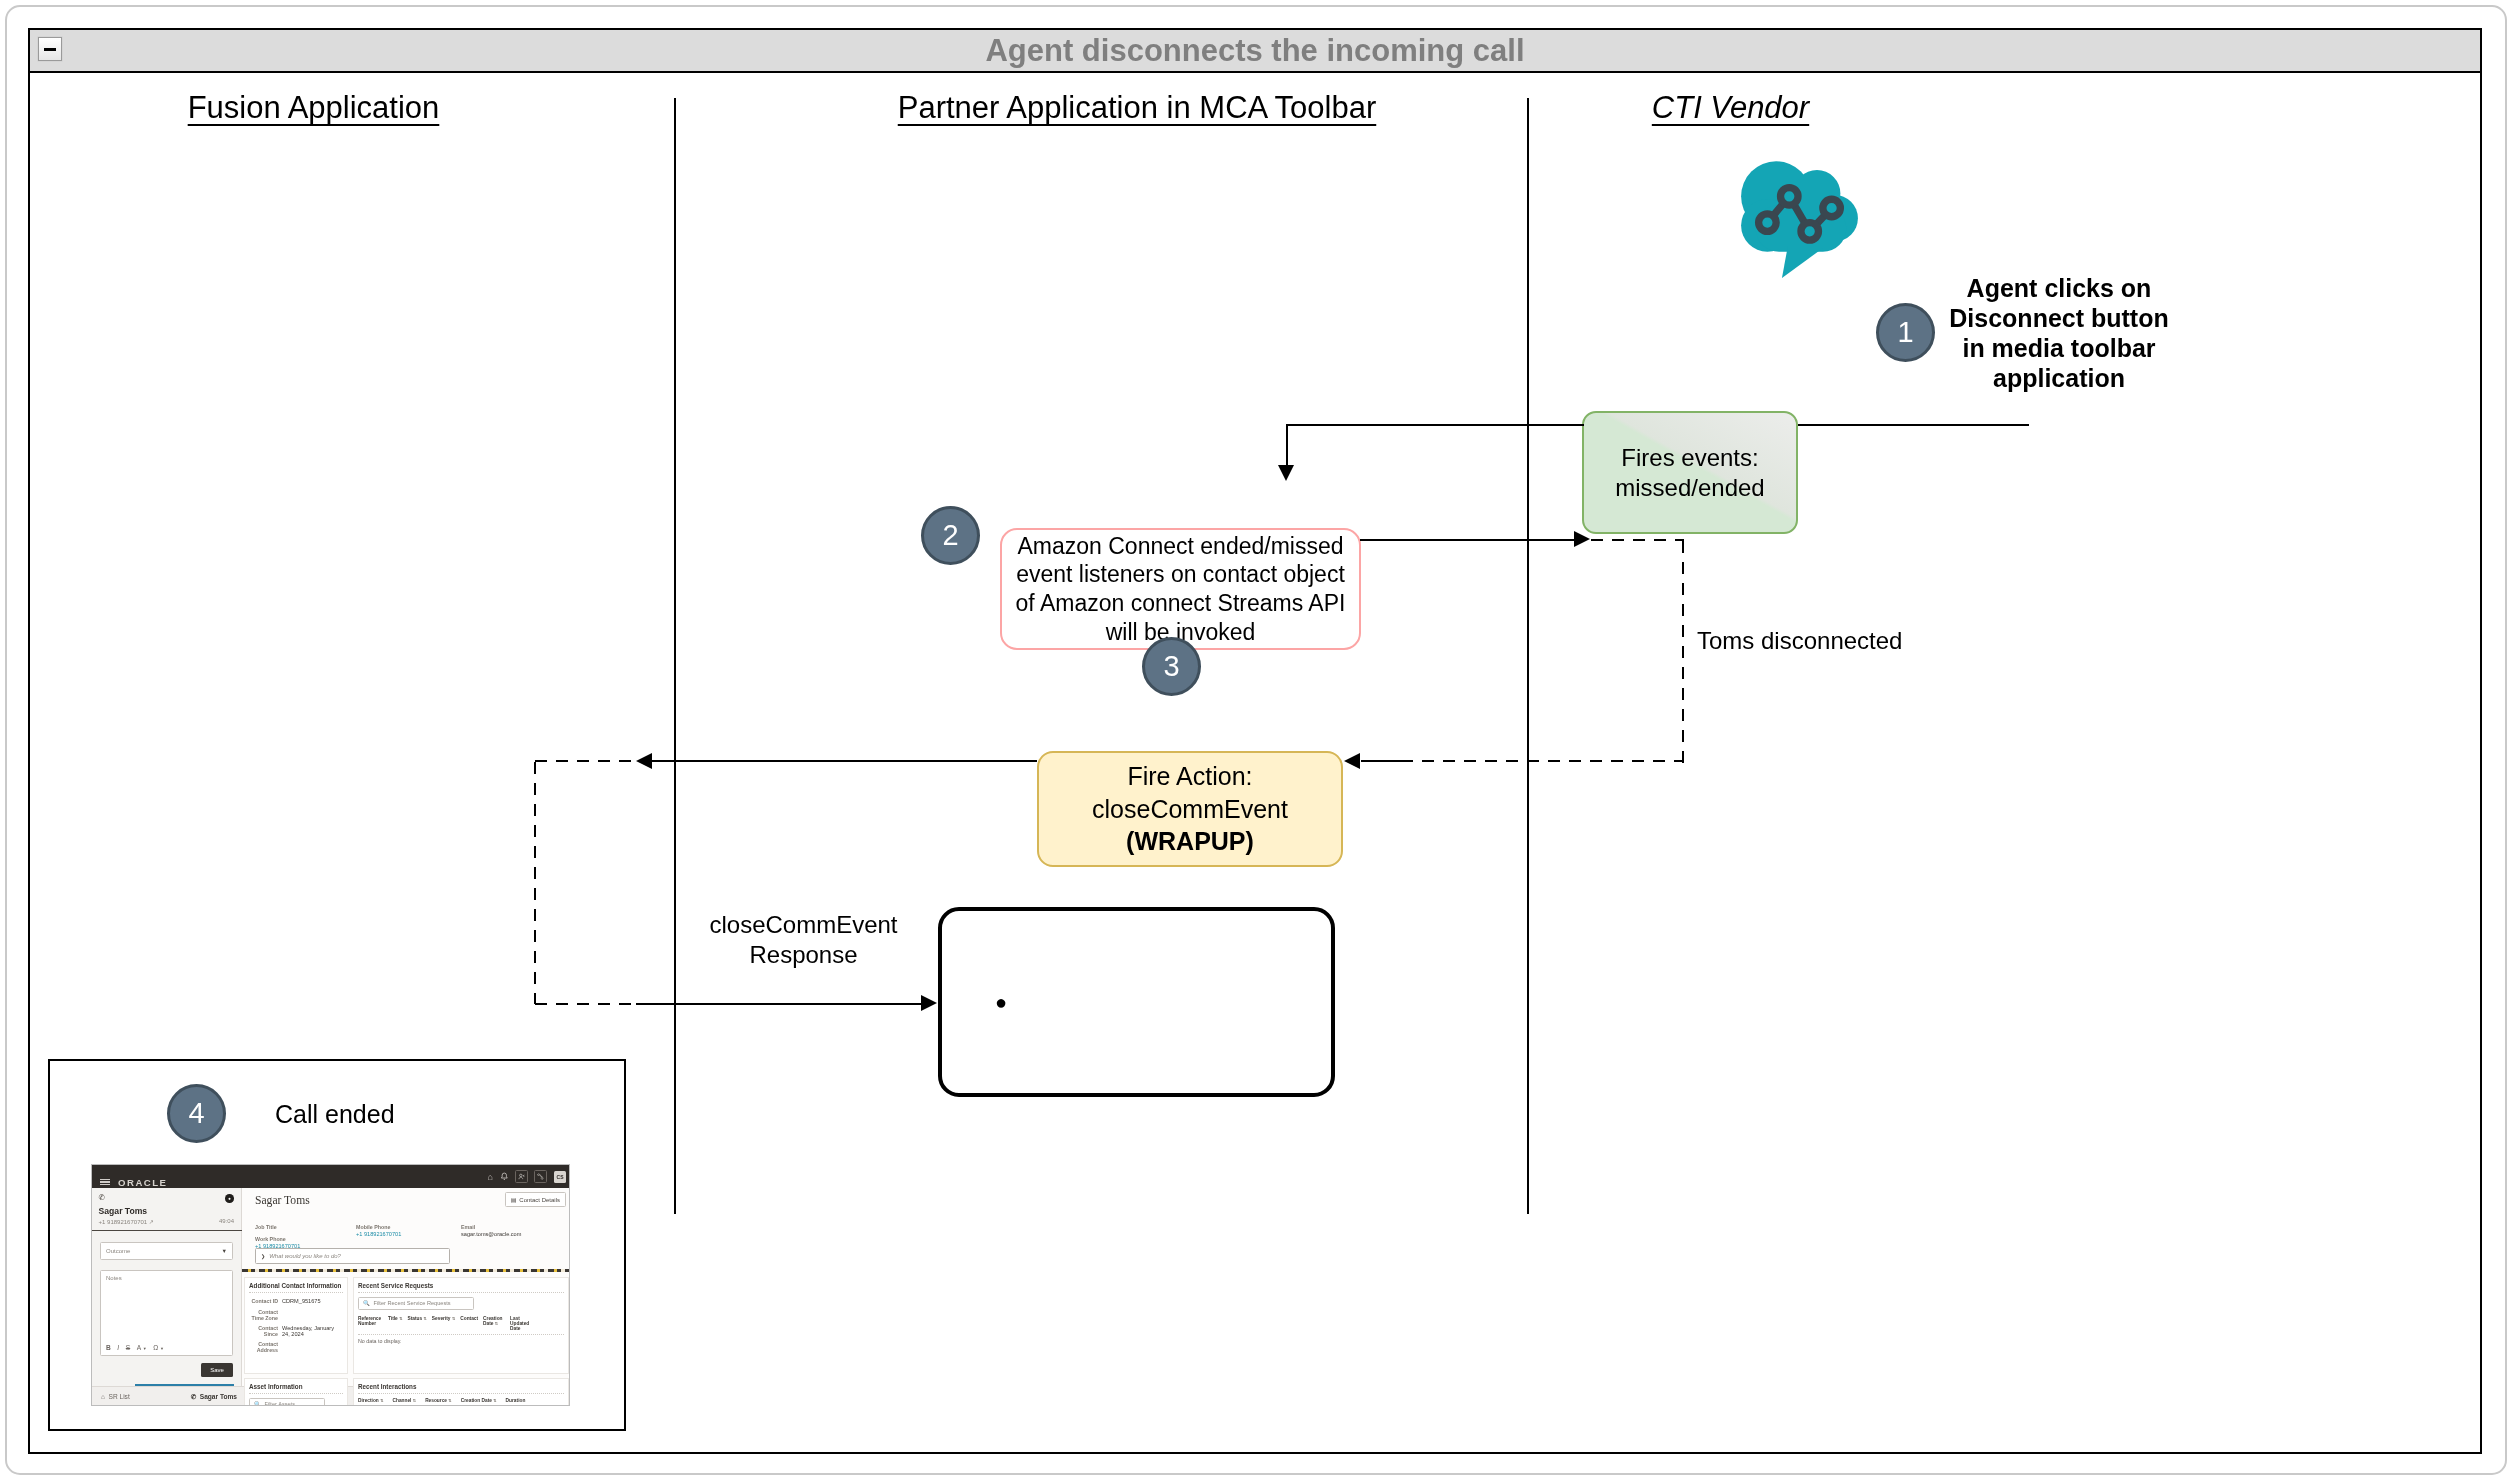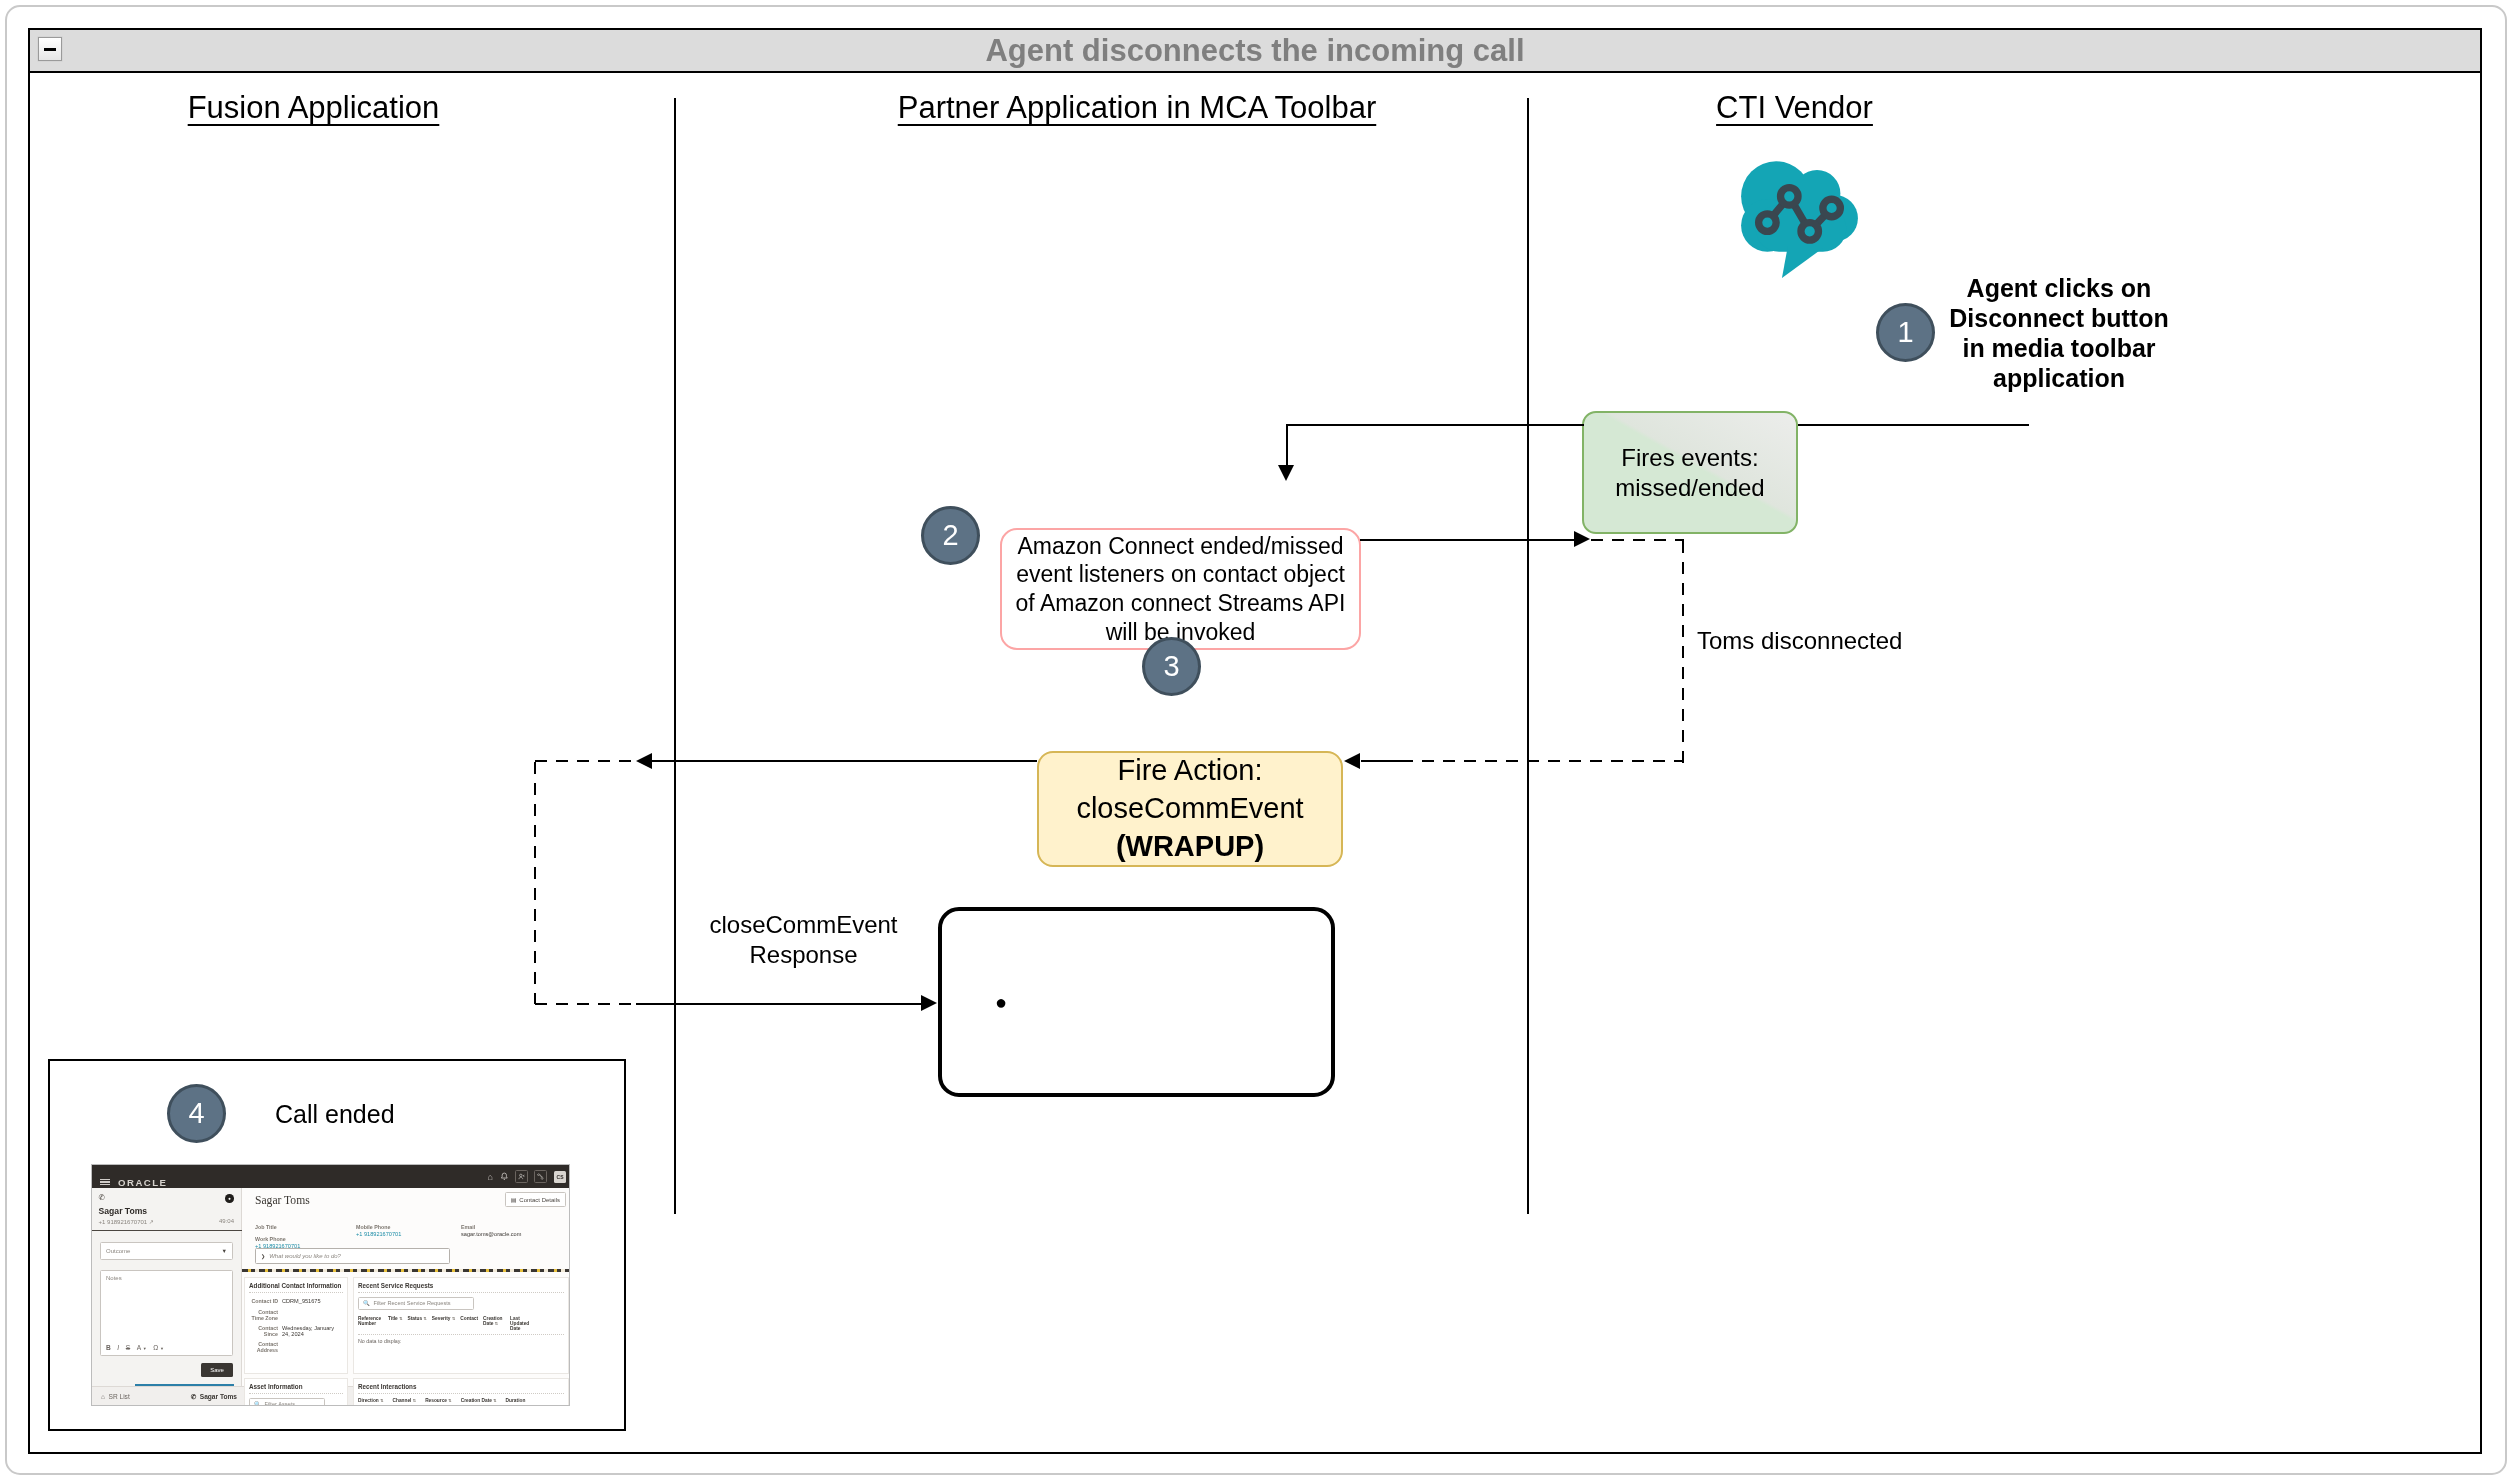--- a/index.html
+++ b/index.html
@@ -19,21 +19,21 @@
   .hl.dash { background:repeating-linear-gradient(90deg,#000 0 12px,transparent 12px 21px); }
   .vl.dash { background:repeating-linear-gradient(180deg,#000 0 12px,transparent 12px 21px); }
   .ah { width:0; height:0; }
   .ah.right { border-top:8.6px solid transparent; border-bottom:8.6px solid transparent; border-left:16px solid #000; }
   .ah.left  { border-top:8.6px solid transparent; border-bottom:8.6px solid transparent; border-right:16px solid #000; }
   .ah.down  { border-left:8.6px solid transparent; border-right:8.6px solid transparent; border-top:16px solid #000; }
   .numcircle { width:59px; height:59px; border-radius:50%; background:#5d7285; border:3.5px solid #3f4f5c; color:#fff; display:flex; align-items:center; justify-content:center; font-size:29px; }
   .shape { display:flex; flex-direction:column; align-items:center; justify-content:center; text-align:center;margin-top:48px; }
   .green-box { background:linear-gradient(to top right,#d5e8d4 54%,#dfe5dd 56%,#ecedeb 100%); border:2px solid #82b366; border-radius:14px; font-size:24px; line-height:1.25; }
   .white-box { background:#fff; border:2px solid #fca5a5; border-radius:17px; font-size:23px; line-height:1.24; }
-  .yellow-box { background:#fff2cc; border:2px solid #d6b656; border-radius:16px; font-size:29px; line-height:1.3; }
+  .yellow-box { background:#fff2cc; border:2px solid #d6b656; border-radius:16px; font-size:25px; line-height:1.3; }
   .bullet-box { background:#fff; border:4.5px solid #000; border-radius:21px; display:flex; align-items:center; }
   .annot { font-size:25px; font-weight:bold; text-align:center; line-height:1.2; }
   .plain-label { font-size:24px; }
   .center-label { font-size:24px; text-align:center; line-height:1.25; }
 
   
   #minishot { left:91px; top:1164px; width:479px; height:242px; border:1px solid #bcbcbc; background:#fff; overflow:hidden; font-family:"Liberation Sans",sans-serif; }
   .ms-topbar { left:0; top:0; width:479px; height:34px; background:#2f2b28; display:flex; align-items:center; }
   .ms-burger div { width:10px; height:1.3px; background:#cfcbc7; margin:1.5px 0; }
   .ms-logo { color:#d6d2cd; font-weight:bold; font-size:9.6px; letter-spacing:1.5px; margin-left:8px; }
@@ -67,21 +67,21 @@
   <div id="frame" class="abs"></div>
   <div id="titlebar" class="abs">
     <div class="title-text">Agent disconnects the incoming call</div>
   </div>
   <div class="abs collapse-btn">
     <div class="bar"></div>
   </div>
 
   <div class="abs lane-header" style="left:152px;width:323px;">Fusion Application</div>
   <div class="abs lane-header" style="left:854px;width:566px;">Partner Application in MCA Toolbar</div>
-  <div class="abs lane-header" style="left:1673px;width:243px;">CTI Vendor</div>
+  <div class="abs lane-header" style="left:1609px;width:243px;font-style:italic;">CTI Vendor</div>
 
   <div class="abs lifeline" style="left:674px;top:98px;height:1116px;"></div>
   <div class="abs lifeline" style="left:1527px;top:98px;height:1116px;"></div>
 
   <svg class="abs" style="left:1726px;top:135px;width:147px;height:146px;" viewBox="0 0 100 100">
     <g fill="#14a5b5">
       <circle cx="34" cy="42" r="24"></circle>
       <circle cx="62" cy="40" r="16"></circle>
       <circle cx="74" cy="57" r="16"></circle>
       <circle cx="28" cy="62" r="18"></circle>

